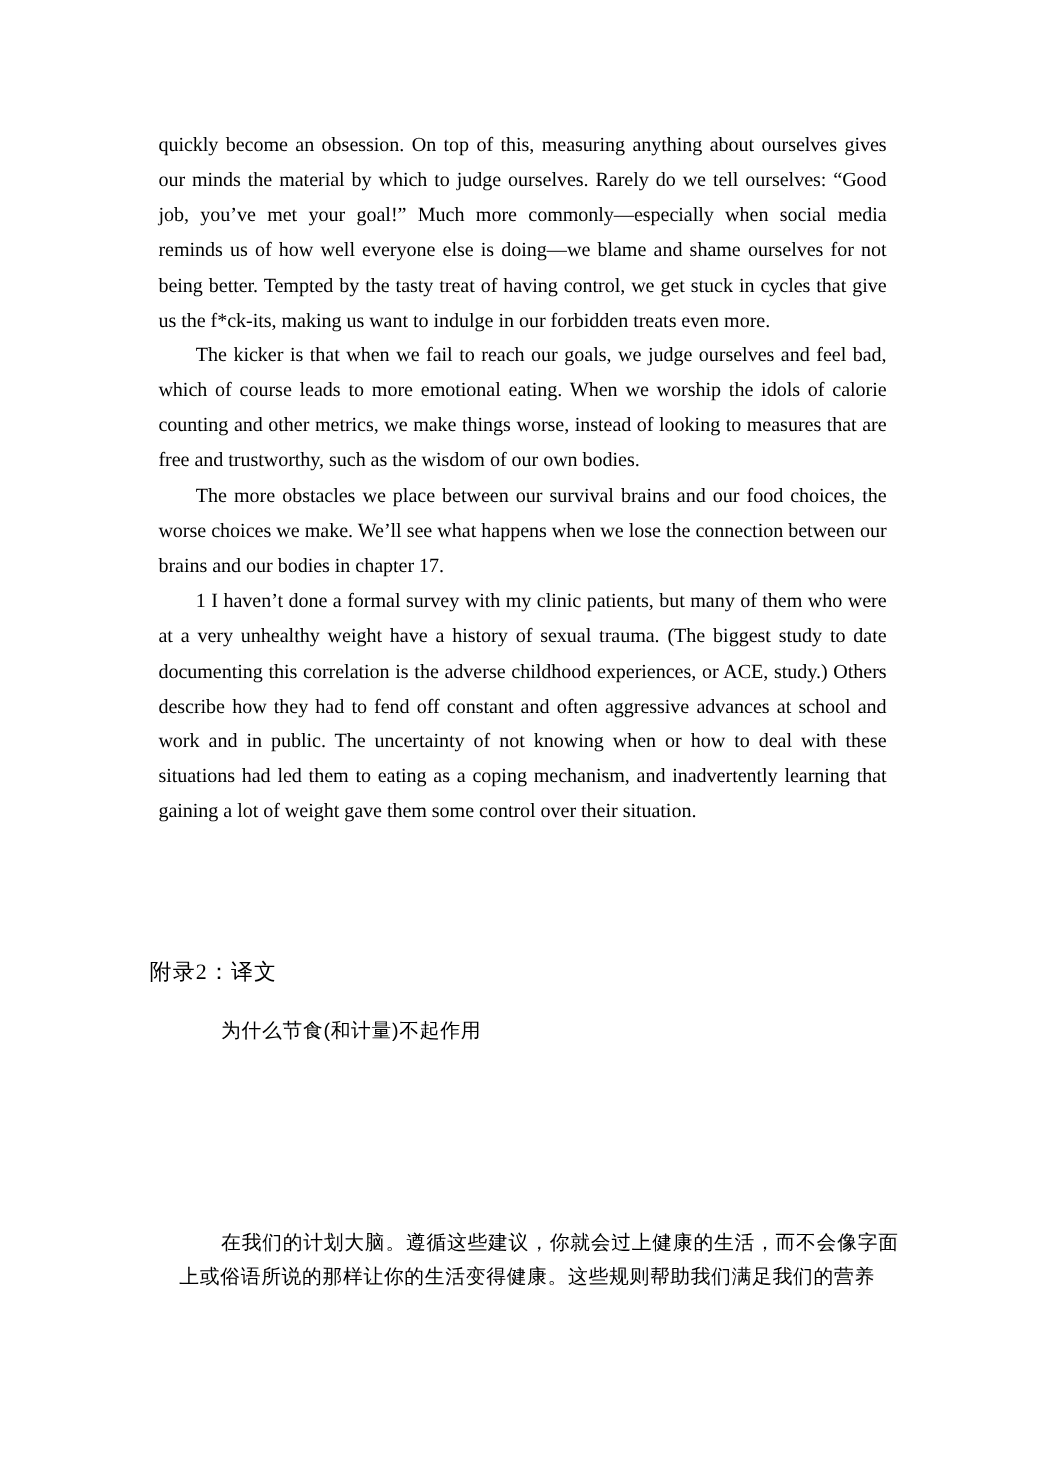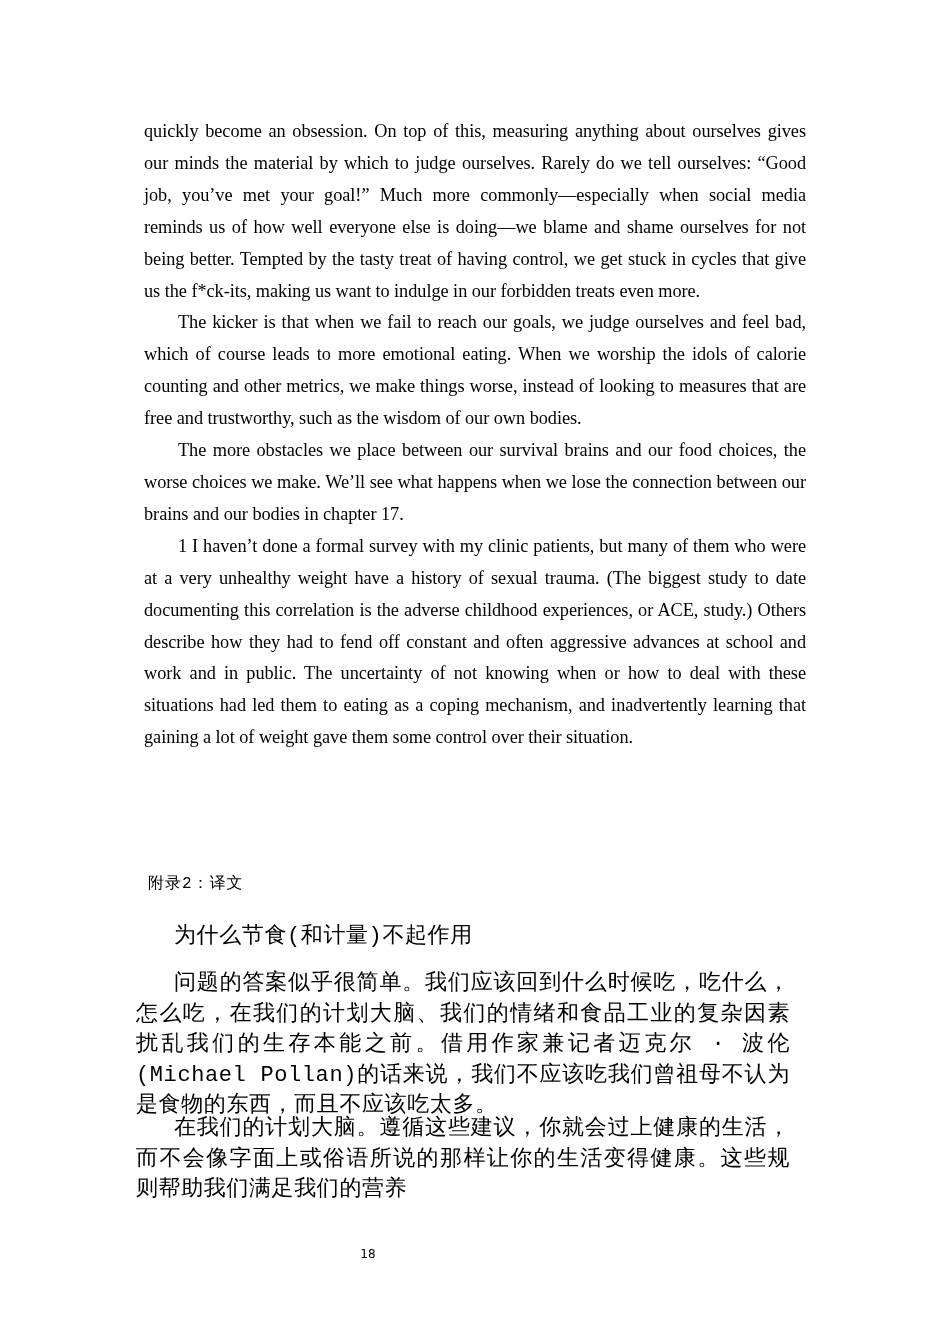--- a/index.html
+++ b/index.html
@@ -33,33 +33,33 @@
       letter-spacing: -0.05px;
     }
     .en-block p {
       margin: 0;
     }
     .en-block p.indent {
       text-indent: 34px;
     }
     .appendix-title {
       position: absolute;
-      left: 148px;
+      left: 136px;
       top: 872px;
-      font-family: Liberation Mono, monospace;
-      font-size: 16px;
+      font-family: Liberation Serif, serif;
+      font-size: 20px;
       line-height: 24px;
       letter-spacing: 1px;
     }
     .zh-block {
       position: absolute;
-      left: 136px;
+      left: 163px;
       width: 654px;
-      font-family: Liberation Mono, monospace;
-      font-size: 22px;
+      font-family: Liberation Sans, sans-serif;
+      font-size: 18px;
       line-height: 30.5px;
       letter-spacing: 0.6px;
       text-align: justify;
     }
     .zh-heading {
       top: 922px;
       text-indent: 38px;
     }
     .zh-p1 {
       top: 969px;
@@ -89,19 +89,17 @@
     <p>quickly become an obsession. On top of this, measuring anything about ourselves gives our minds the material by which to judge ourselves. Rarely do we tell ourselves: “Good job, you’ve met your goal!” Much more commonly—especially when social media reminds us of how well everyone else is doing—we blame and shame ourselves for not being better. Tempted by the tasty treat of having control, we get stuck in cycles that give us the f*ck-its, making us want to indulge in our forbidden treats even more.</p>
     <p class="indent">The kicker is that when we fail to reach our goals, we judge ourselves and feel bad, which of course leads to more emotional eating. When we worship the idols of calorie counting and other metrics, we make things worse, instead of looking to measures that are free and trustworthy, such as the wisdom of our own bodies.</p>
     <p class="indent">The more obstacles we place between our survival brains and our food choices, the worse choices we make. We’ll see what happens when we lose the connection between our brains and our bodies in chapter 17.</p>
     <p class="indent">1 I haven’t done a formal survey with my clinic patients, but many of them who were at a very unhealthy weight have a history of sexual trauma. (The biggest study to date documenting this correlation is the adverse childhood experiences, or ACE, study.) Others describe how they had to fend off constant and often aggressive advances at school and work and in public. The uncertainty of not knowing when or how to deal with these situations had led them to eating as a coping mechanism, and inadvertently learning that gaining a lot of weight gave them some control over their situation.</p>
   </div>
 
   <div class="appendix-title">附录2：译文</div>
 
   <div class="zh-block zh-heading">为什么节食(和计量)不起作用</div>
 
-  <div class="zh-block zh-p1">问题的答案似乎很简单。我们应该回到什么时候吃，吃什么，怎么吃，在我们的计划大脑、我们的情绪和食品工业的复杂因素扰乱我们的生存本能之前。借用作家兼记者迈克尔 · 波伦(Michael Pollan)的话来说，我们不应该吃我们曾祖母不认为是食物的东西，而且不应该吃太多。</div>
 
   <div class="zh-block zh-p2">在我们的计划大脑。遵循这些建议，你就会过上健康的生活，而不会像字面上或俗语所说的那样让你的生活变得健康。这些规则帮助我们满足我们的营养</div>
 
-  <div class="page-number">18</div>
 
 </div>
 
 </body></html>

